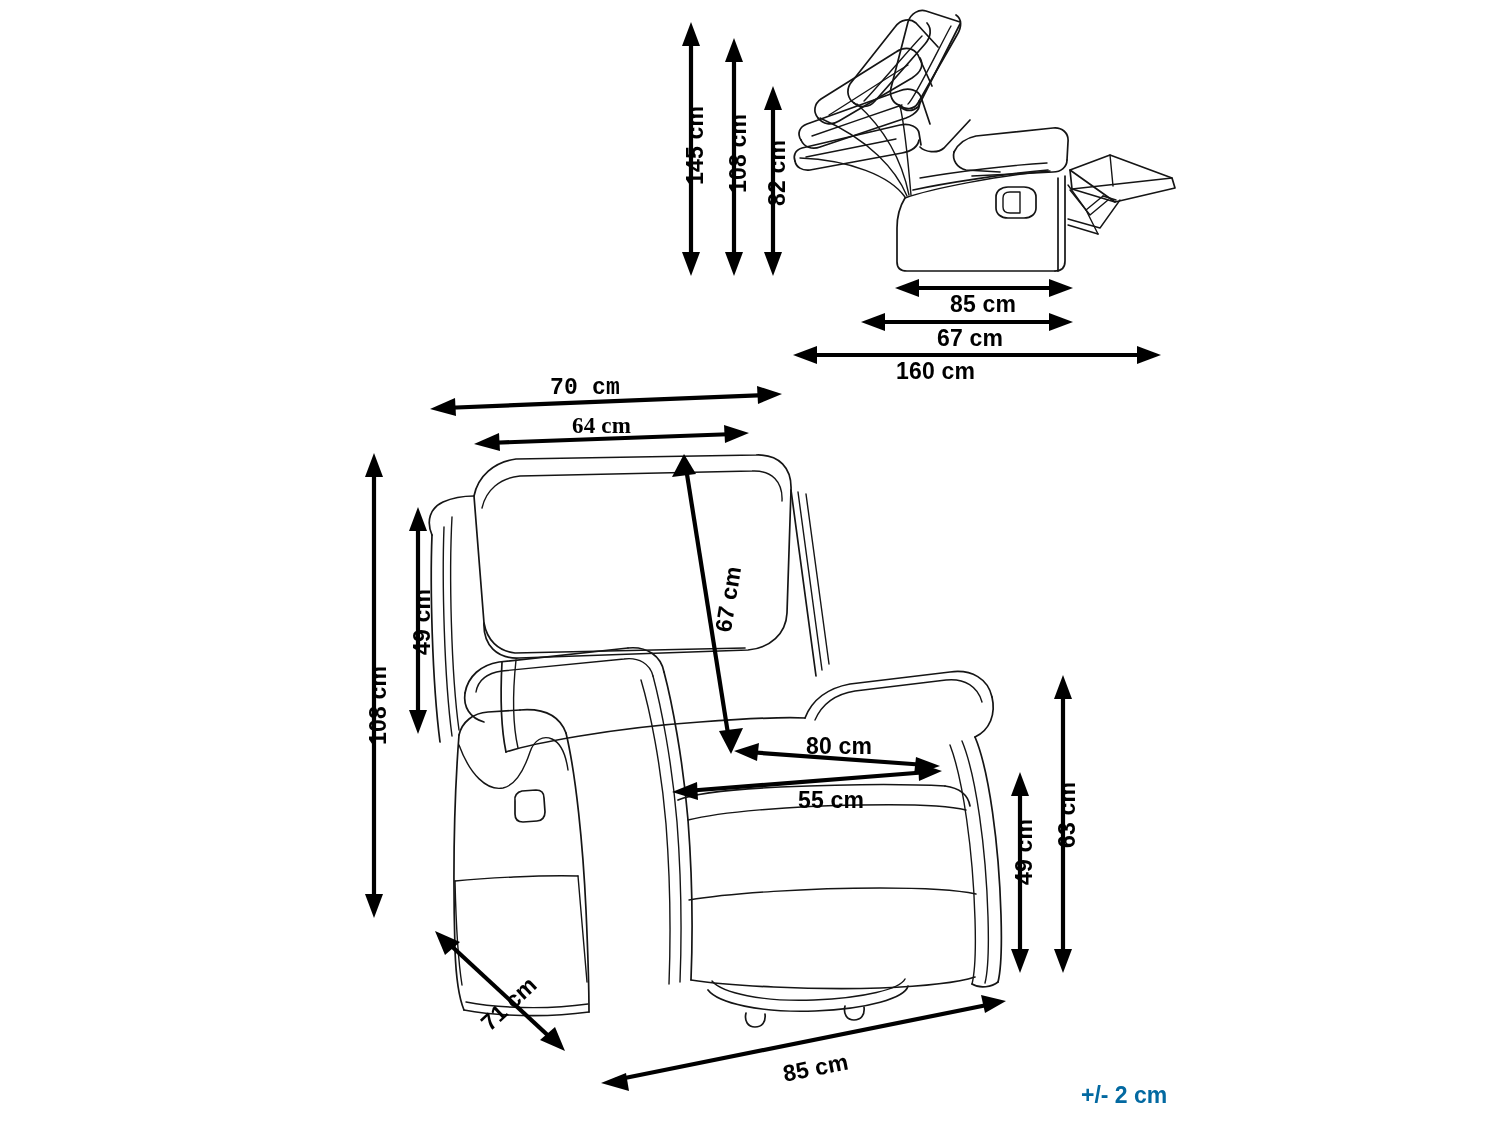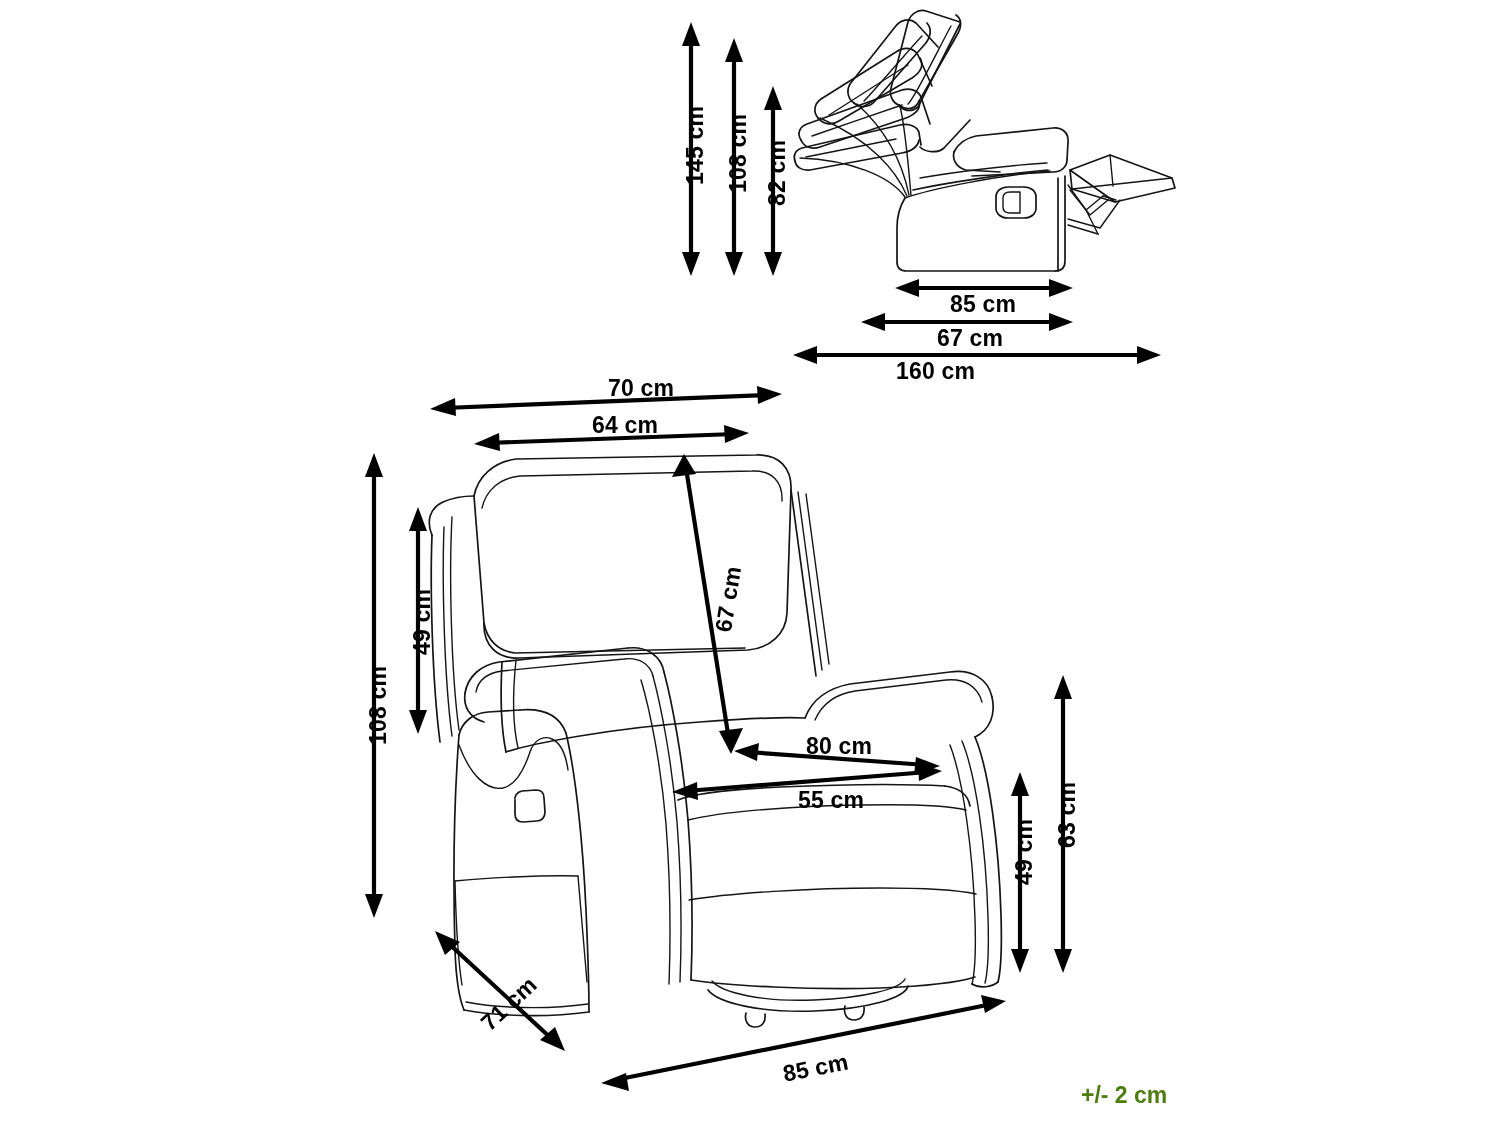--- a/index.html
+++ b/index.html
@@ -57,21 +57,21 @@
     line-height: 1;
   }
   .dim-label.vert {
     transform-origin: 0 0;
   }
   .tolerance {
     position: absolute;
     font-family: "Liberation Sans", sans-serif;
     font-weight: bold;
     font-size: 23px;
-    color: #4d7c0f;
+    color: #0369a1;
     white-space: nowrap;
   }
 </style>
 </head>
 <body>
 
 <div id="page">
 
   <svg class="layer" viewBox="0 0 1500 1125">
 
@@ -310,22 +310,22 @@
   </svg>
 
   <div class="dim-label vert" style="left:684px; top:185px; transform: rotate(-90deg);">145 cm</div>
   <div class="dim-label vert" style="left:727px; top:193px; transform: rotate(-90deg);">108 cm</div>
   <div class="dim-label vert" style="left:766px; top:206px; transform: rotate(-90deg);">82 cm</div>
 
   <div class="dim-label" style="left:950px; top:293px;">85 cm</div>
   <div class="dim-label" style="left:937px; top:327px;">67 cm</div>
   <div class="dim-label" style="left:896px; top:360px;">160 cm</div>
 
-  <div class="dim-label" style="left:608px; top:377px;">70 cm</div>
-  <div class="dim-label" style="left:592px; top:414px;">64 cm</div>
+  <div class="dim-label" style="left:550px; top:377px;font-family:Liberation Mono, monospace;">70 cm</div>
+  <div class="dim-label" style="left:572px; top:414px;font-family:Liberation Serif, serif;">64 cm</div>
 
   <div class="dim-label vert" style="left:367px; top:745px; transform: rotate(-90deg);">108 cm</div>
   <div class="dim-label vert" style="left:411px; top:655px; transform: rotate(-90deg);">49 cm</div>
 
   <div class="dim-label vert" style="left:712px; top:630px; transform: rotate(-81deg);">67 cm</div>
 
   <div class="dim-label" style="left:806px; top:735px;">80 cm</div>
   <div class="dim-label" style="left:798px; top:789px;">55 cm</div>
 
   <div class="dim-label vert" style="left:1013px; top:885px; transform: rotate(-90deg);">49 cm</div>

